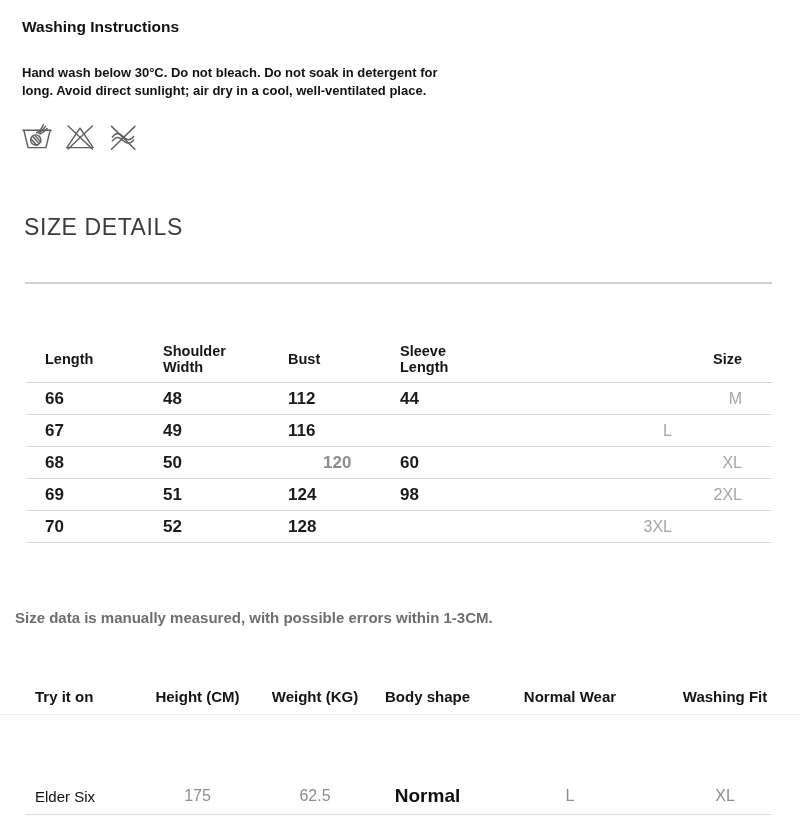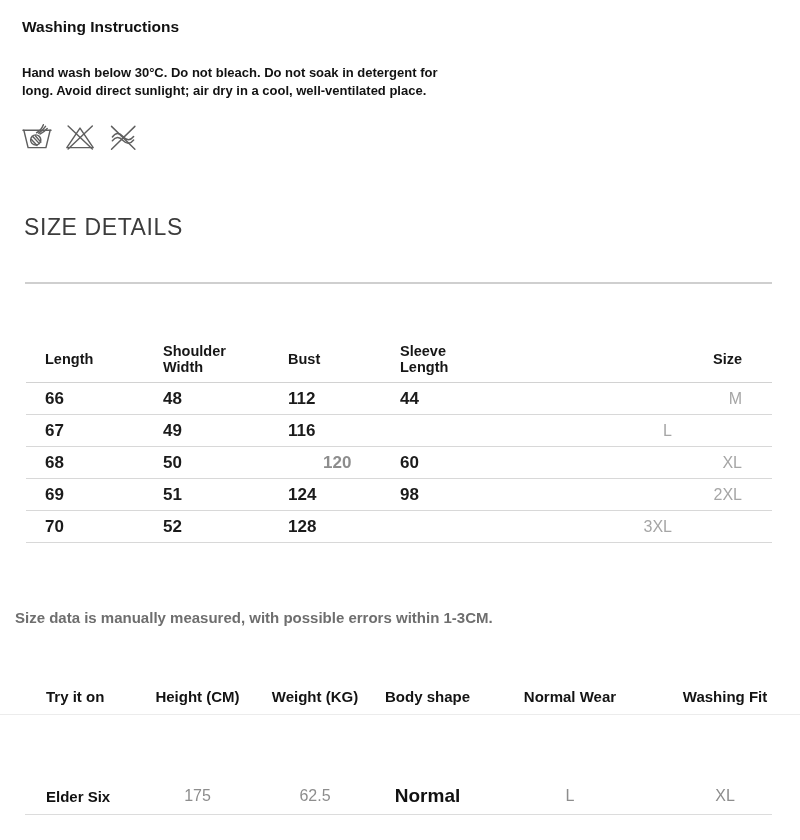--- a/index.html
+++ b/index.html
@@ -125,27 +125,27 @@
     top: 679px;
     height: 36px;
     border-bottom: 1px solid #ececec;
     font-size: 15px;
     font-weight: 700;
     color: #131313;
   }
   .fit-head .cell, .fit-row .cell { text-align: center; }
   .fit-head .cell.first, .fit-row .cell.first {
     text-align: left;
-    padding-left: 46px;
+    padding-left: 35px;
   }
   .fit-row {
     top: 778px;
     height: 36px;
   }
-  .fit-row .name { font-size: 15px; font-weight: 700; color: #111111; }
+  .fit-row .name { font-size: 15px; font-weight: 400; color: #111111; }
   .fit-row .gray { font-size: 16px; font-weight: 400; color: #8d8d8d; }
   .fit-row .body-shape { font-size: 19px; font-weight: 700; color: #111111; }
   .fit-row-divider {
     position: absolute;
     left: 25px; top: 814px;
     width: 747px; height: 1px;
     background: #dcdcdc;
   }
 </style>
 </head>

